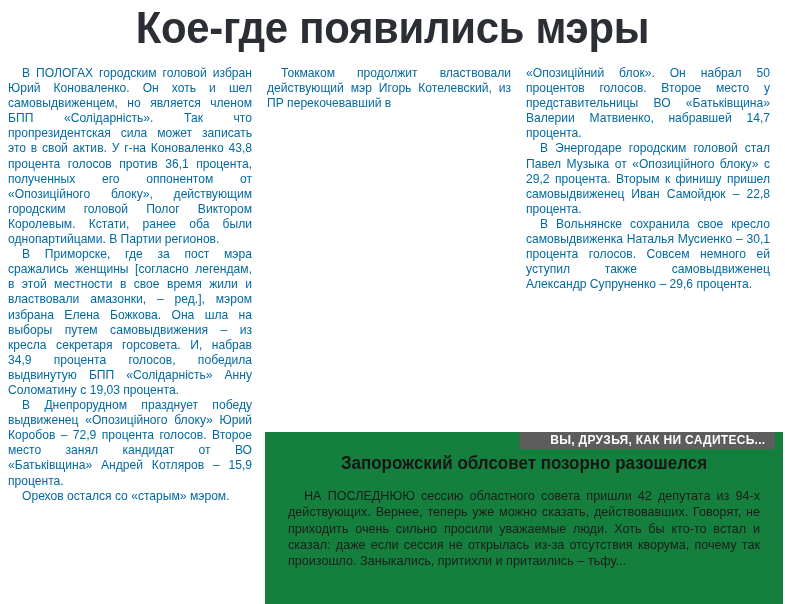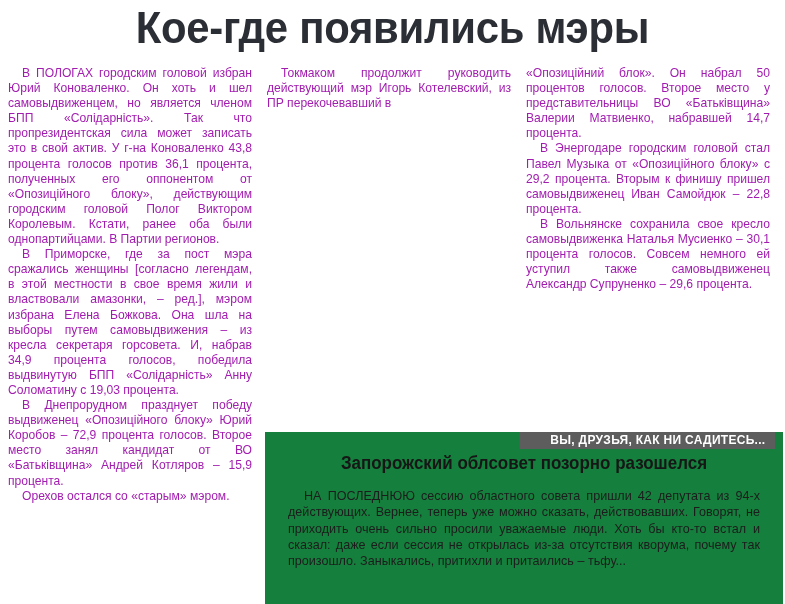--- a/index.html
+++ b/index.html
@@ -51,21 +51,21 @@
   .col-1 { left: 0px; }
   .col-2 { left: 259px; }
   .col-3 { left: 518px; }
 
   .col p {
     margin: 0;
     font-size: 12.1px;
     line-height: 15.1px;
     text-align: justify;
     text-indent: 14px;
-    color: #a21caf;
+    color: #0369a1;
     hyphens: manual;
   }
   .col p.cont {
     text-indent: 0;
   }
   .col p + p {
     margin-top: 0px;
   }
 
   
@@ -135,21 +135,21 @@
 <div class="columns">
 
   <div class="col col-1">
     <p>В ПОЛОГАХ городским головой избран Юрий Коноваленко. Он хоть и шел самовыдвиженцем, но является членом БПП «Солідарність». Так что пропрезидентская сила может записать это в свой актив. У г-на Коноваленко 43,8 процента голосов против 36,1 процента, полученных его оппонентом от «Опозиційного блоку», действующим городским головой Полог Виктором Королевым. Кстати, ранее оба были однопартийцами. В Партии регионов.</p>
     <p>В Приморске, где за пост мэра сражались женщины [согласно легендам, в этой местности в свое время жили и властвовали амазонки, – ред.], мэром избрана Елена Божкова. Она шла на выборы путем самовыдвижения – из кресла секретаря горсовета. И, набрав 34,9 процента голосов, победила выдвинутую БПП «Солідарність» Анну Соломатину с 19,03 процента.</p>
     <p>В Днепрорудном празднует победу выдвиженец «Опозиційного блоку» Юрий Коробов – 72,9 процента голосов. Второе место занял кандидат от ВО «Батьківщина» Андрей Котляров – 15,9 процента.</p>
     <p>Орехов остался со «старым» мэром.</p>
   </div>
 
   <div class="col col-2">
-    <p>Токмаком продолжит руководить действующий мэр Игорь Котелевский, из ПР перекочевавший в</p>
+    <p>Токмаком продолжит властвовали действующий мэр Игорь Котелевский, из ПР перекочевавший в</p>
   </div>
 
   <div class="col col-3">
     <p class="cont">«Опозиційний блок». Он набрал 50 процентов голосов. Второе место у представительницы ВО «Батьківщина» Валерии Матвиенко, набравшей 14,7 процента.</p>
     <p>В Энергодаре городским головой стал Павел Музыка от «Опозиційного блоку» с 29,2 процента. Вторым к финишу пришел самовыдвиженец Иван Самойдюк – 22,8 процента.</p>
     <p>В Вольнянске сохранила свое кресло самовыдвиженка Наталья Мусиенко – 30,1 процента голосов. Совсем немного ей уступил также самовыдвиженец Александр Супруненко – 29,6 процента.</p>
   </div>
 
 </div>
 

